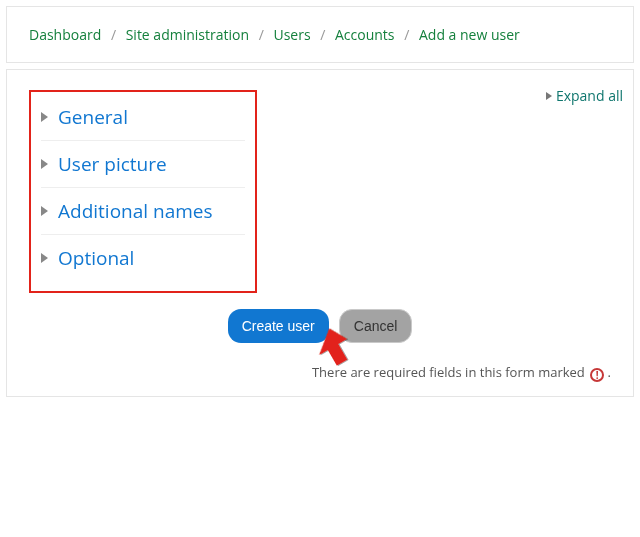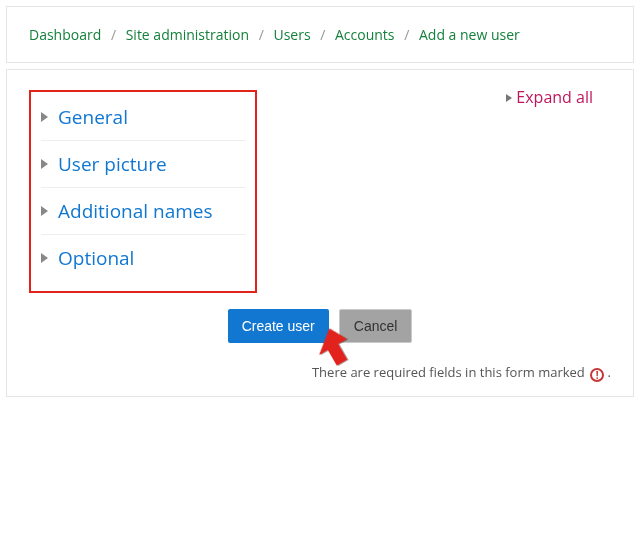--- a/index.html
+++ b/index.html
@@ -34,23 +34,23 @@
     color: #999;
     margin: 0 6px;
   }
   .form-card {
     position: relative;
     padding: 18px 22px 14px 22px;
   }
   .expand-all {
     position: absolute;
     top: 16px;
-    right: 40px;
-    font-size: 16px;
-    color: #be185d;
+    right: 10px;
+    font-size: 14px;
+    color: #0f766e;
     cursor: pointer;
   }
   .expand-all .tri {
     display: inline-block;
     width: 0; height: 0;
     border-top: 4px solid transparent;
     border-bottom: 4px solid transparent;
     border-left: 6px solid #777;
     margin-right: 4px;
     vertical-align: 1px;
@@ -87,21 +87,21 @@
     display: flex;
     justify-content: center;
     gap: 10px;
     margin-top: 16px;
     position: relative;
   }
   .btn {
     font-size: 14px;
     padding: 8px 14px;
     border: none;
-    border-radius: 2px;
+    border-radius: 13px;
     cursor: pointer;
   }
   .btn-primary {
     background: #1177d1;
     color: #fff;
   }
   .btn-cancel {
     background: #a3a3a3;
     border: 1px solid #c9c9c9;
     color: #333;

